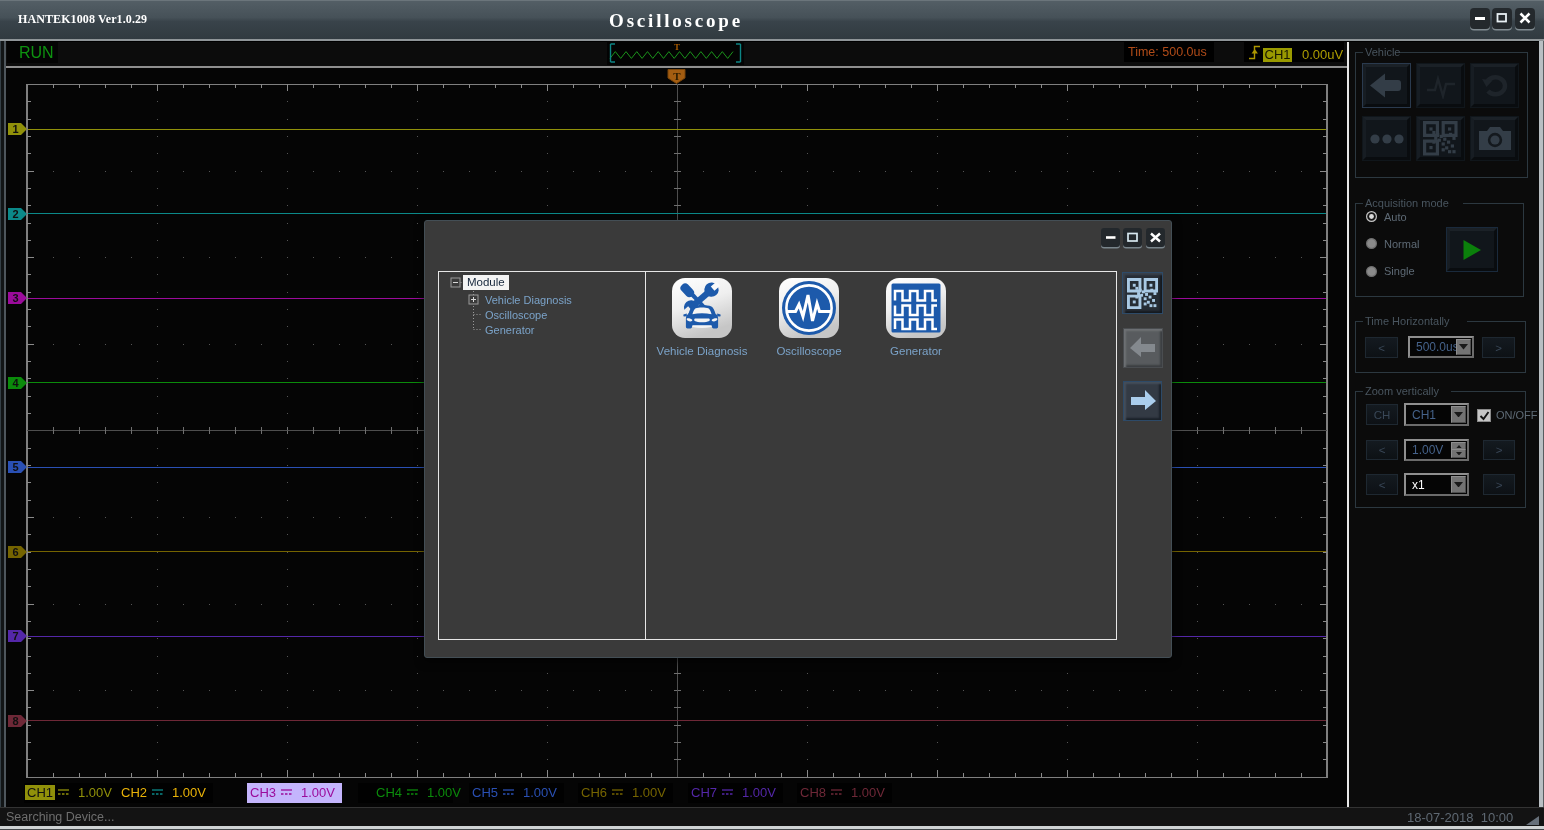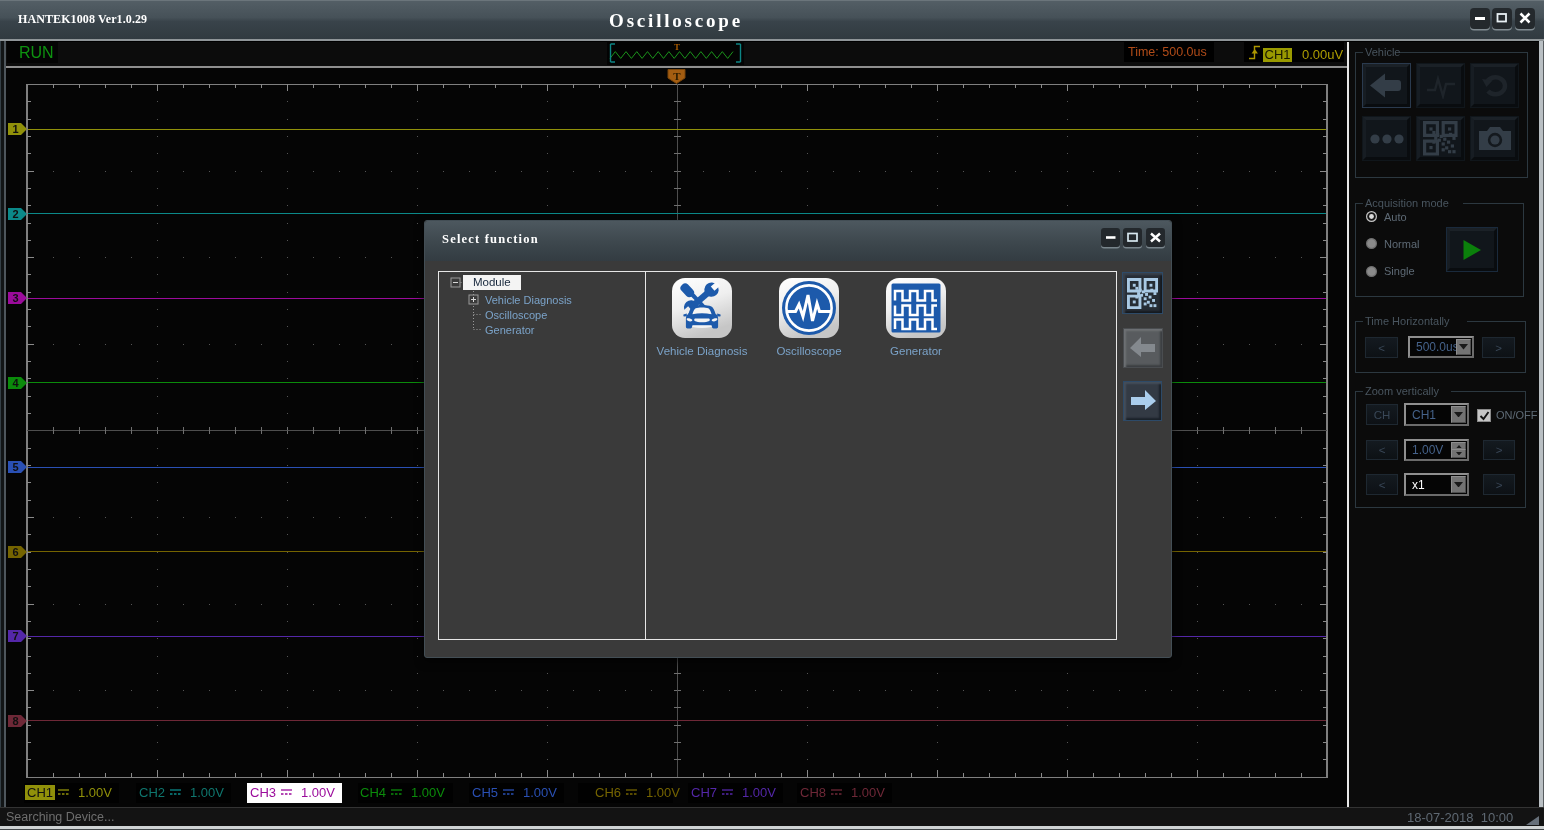--- a/index.html
+++ b/index.html
@@ -89,37 +89,37 @@
     <text x="7.5" y="10" font-size="11" font-weight="bold" fill="#101010" text-anchor="middle" font-family="Liberation Sans">8</text>
   </svg>
 <svg style="position:absolute;left:667px;top:69px" width="20" height="15">
     <path d="M1 0.5h17v8.5l-8.5 5.5L1 9z" fill="#a45d11" stroke="#7a4408" stroke-width="1"></path>
     <text x="10" y="11" font-size="11" font-weight="bold" fill="#2b1c00" text-anchor="middle" font-family="Liberation Serif">T</text>
   </svg>
 <div style="position:absolute;left:24px;top:783px;width:95px;height:20px;background:#010101;color:#91910a;font-size:13px;line-height:20px;white-space:nowrap"><span style="background:#91910a;color:#111;padding:0 2px;margin-left:1px">CH1</span><svg width="17" height="12" style="vertical-align:-1px">
       <path d="M3 4h11" stroke="#91910a" stroke-width="1.3" fill="none"></path>
       <path d="M3 8h2.5M7 8h2.5M11 8h2.5" stroke="#91910a" stroke-width="1.3" fill="none"></path>
     </svg><span style="margin-left:6px">1.00V</span></div>
-<div style="position:absolute;left:136px;top:783px;width:95px;height:20px;background:#010101;color:#0f766e;font-size:13px;line-height:20px;white-space:nowrap"><span style="padding:0 2px;margin-left:1px">CH2</span><svg width="17" height="12" style="vertical-align:-1px">
+<div style="position:absolute;left:118px;top:783px;width:95px;height:20px;background:#010101;color:#eab308;font-size:13px;line-height:20px;white-space:nowrap"><span style="padding:0 2px;margin-left:1px">CH2</span><svg width="17" height="12" style="vertical-align:-1px">
       <path d="M3 4h11" stroke="#0b8989" stroke-width="1.3" fill="none"></path>
       <path d="M3 8h2.5M7 8h2.5M11 8h2.5" stroke="#0b8989" stroke-width="1.3" fill="none"></path>
     </svg><span style="margin-left:6px">1.00V</span></div>
-<div style="position:absolute;left:247px;top:783px;width:95px;height:20px;background:#ffffff;color:#9b0b9b;font-size:13px;line-height:20px;white-space:nowrap"><span style="padding:0 2px;margin-left:1px">CH3</span><svg width="17" height="12" style="vertical-align:-1px">
+<div style="position:absolute;left:247px;top:783px;width:95px;height:20px;background:#c4b5fd;color:#9b0b9b;font-size:13px;line-height:20px;white-space:nowrap"><span style="padding:0 2px;margin-left:1px">CH3</span><svg width="17" height="12" style="vertical-align:-1px">
       <path d="M3 4h11" stroke="#9b0b9b" stroke-width="1.3" fill="none"></path>
       <path d="M3 8h2.5M7 8h2.5M11 8h2.5" stroke="#9b0b9b" stroke-width="1.3" fill="none"></path>
     </svg><span style="margin-left:6px">1.00V</span></div>
-<div style="position:absolute;left:358px;top:783px;width:95px;height:20px;background:#010101;color:#0b8b0b;font-size:13px;line-height:20px;white-space:nowrap"><span style="padding:0 2px;margin-left:0">CH4</span><svg width="17" height="12" style="vertical-align:-1px">
+<div style="position:absolute;left:358px;top:783px;width:95px;height:20px;background:#010101;color:#0b8b0b;font-size:13px;line-height:20px;white-space:nowrap"><span style="padding:0 2px;margin-left:16px">CH4</span><svg width="17" height="12" style="vertical-align:-1px">
       <path d="M3 4h11" stroke="#0b8b0b" stroke-width="1.3" fill="none"></path>
       <path d="M3 8h2.5M7 8h2.5M11 8h2.5" stroke="#0b8b0b" stroke-width="1.3" fill="none"></path>
     </svg><span style="margin-left:6px">1.00V</span></div>
 <div style="position:absolute;left:469px;top:783px;width:95px;height:20px;background:#010101;color:#2a50b4;font-size:13px;line-height:20px;white-space:nowrap"><span style="padding:0 2px;margin-left:1px">CH5</span><svg width="17" height="12" style="vertical-align:-1px">
       <path d="M3 4h11" stroke="#2a50b4" stroke-width="1.3" fill="none"></path>
       <path d="M3 8h2.5M7 8h2.5M11 8h2.5" stroke="#2a50b4" stroke-width="1.3" fill="none"></path>
     </svg><span style="margin-left:6px">1.00V</span></div>
-<div style="position:absolute;left:578px;top:783px;width:95px;height:20px;background:#010101;color:#756400;font-size:13px;line-height:20px;white-space:nowrap"><span style="padding:0 2px;margin-left:15px">CH6</span><svg width="17" height="12" style="vertical-align:-1px">
+<div style="position:absolute;left:578px;top:783px;width:95px;height:20px;background:#010101;color:#756400;font-size:13px;line-height:20px;white-space:nowrap"><span style="padding:0 2px;margin-left:1px">CH6</span><svg width="17" height="12" style="vertical-align:-1px">
       <path d="M3 4h11" stroke="#756400" stroke-width="1.3" fill="none"></path>
       <path d="M3 8h2.5M7 8h2.5M11 8h2.5" stroke="#756400" stroke-width="1.3" fill="none"></path>
     </svg><span style="margin-left:6px">1.00V</span></div>
 <div style="position:absolute;left:688px;top:783px;width:95px;height:20px;background:#010101;color:#5427a8;font-size:13px;line-height:20px;white-space:nowrap"><span style="padding:0 2px;margin-left:1px">CH7</span><svg width="17" height="12" style="vertical-align:-1px">
       <path d="M3 4h11" stroke="#5427a8" stroke-width="1.3" fill="none"></path>
       <path d="M3 8h2.5M7 8h2.5M11 8h2.5" stroke="#5427a8" stroke-width="1.3" fill="none"></path>
     </svg><span style="margin-left:6px">1.00V</span></div>
 <div style="position:absolute;left:797px;top:783px;width:95px;height:20px;background:#010101;color:#6e2837;font-size:13px;line-height:20px;white-space:nowrap"><span style="padding:0 2px;margin-left:1px">CH8</span><svg width="17" height="12" style="vertical-align:-1px">
       <path d="M3 4h11" stroke="#6e2837" stroke-width="1.3" fill="none"></path>
       <path d="M3 8h2.5M7 8h2.5M11 8h2.5" stroke="#6e2837" stroke-width="1.3" fill="none"></path>
@@ -258,44 +258,41 @@
     </div>
   </div>
 <div style="position:absolute;left:1483px;top:474px;width:32px;height:21px;background:linear-gradient(180deg,#141a20,#0d1115);border:1px solid #1e2831;color:#394757;font-size:11.5px;display:flex;align-items:center;justify-content:center;font-family:Liberation Sans">&gt;</div>
 <div style="left:0;top:807px;width:1544px;height:19px;background:#131313;border-top:1px solid #333"></div>
 <div style="left:6px;top:810px;color:#6e6e6e;font-size:12.5px;height:15px;line-height:15px">Searching Device...</div>
 <div style="left:1407px;top:810px;color:#5f6973;font-size:13px;height:15px;line-height:15px">18-07-2018&nbsp;&nbsp;10:00</div>
 <svg style="position:absolute;left:1526px;top:816px" width="13" height="9">
     <path d="M13 0v9H0z" fill="#67707a"></path>
   </svg>
 <div style="position:absolute;left:424px;top:220px;width:748px;height:438px;background:#3a3a3a;border:1px solid #434e55;border-radius:3px;box-shadow:0 3px 10px rgba(0,0,0,0.65)">
-    <div style="position:absolute;left:0;top:0;right:0;height:40px;border-radius:3px 3px 0 0;background:linear-gradient(180deg,#4d585f,#3d474d 55%,#333c42)">
-      <span style="position:absolute;left:17px;top:11px;color:#fff;font-family:'Liberation Serif';font-weight:bold;font-size:12.5px;letter-spacing:1.2px">Select&nbsp;function</span>
-    </div>
     <div style="position:absolute;left:676px;top:7px;width:19px;height:19px;background:#23282c;border-radius:3px;box-shadow:0 1.5px 0 #79858c"><svg width="19" height="19">
         <path d="M5 9.5h9.5" stroke="#fff" stroke-width="2.6"></path>
       </svg></div>
     <div style="position:absolute;left:698px;top:7px;width:19px;height:19px;background:#23282c;border-radius:3px;box-shadow:0 1.5px 0 #79858c"><svg width="19" height="19">
         <rect x="5" y="5.5" width="9" height="7.5" fill="none" stroke="#d8e8f0" stroke-width="1.7"></rect>
       </svg></div>
     <div style="position:absolute;left:721px;top:7px;width:19px;height:19px;background:#23282c;border-radius:3px;box-shadow:0 1.5px 0 #79858c"><svg width="19" height="19">
         <path d="M5 5.5l9 8M14 5.5l-9 8" stroke="#fff" stroke-width="2.4"></path>
       </svg></div>
     <div style="position:absolute;left:13px;top:50px;width:208px;height:369px;border:1px solid #e6e6e6"></div>
     <div style="position:absolute;left:220px;top:50px;width:472px;height:369px;border:1px solid #e6e6e6"></div>
     <svg style="position:absolute;left:0;top:0" width="220" height="170">
       <g stroke="#9a9a9a" stroke-dasharray="1,2" fill="none">
         <path d="M35.5 61.5h4 M48.5 67v41.5 M48.5 93.5h8 M48.5 108.5h8"></path>
       </g>
       <rect x="26" y="57" width="9" height="9" fill="#3a3a3a" stroke="#9a9a9a"></rect>
       <path d="M28 61.5h5" stroke="#d8d8d8"></path>
       <rect x="44" y="74" width="9" height="9" fill="#3a3a3a" stroke="#9a9a9a"></rect>
       <path d="M46 78.5h5 M48.5 76v5" stroke="#d8d8d8"></path>
     </svg>
-    <div style="position:absolute;left:38px;top:53.5px;background:#f4f4f4;color:#16273c;font-size:11.5px;padding:0 10px;height:15px;line-height:15px">Module</div>
+    <div style="position:absolute;left:38px;top:53.5px;background:#f4f4f4;color:#16273c;font-size:11.5px;padding:0 4px;height:15px;line-height:15px">Module</div>
     <div style="position:absolute;left:60px;top:72px;height:14px;line-height:14px;color:#7ba3c9;font-size:11px">Vehicle Diagnosis</div>
     <div style="position:absolute;left:60px;top:87px;height:14px;line-height:14px;color:#7ba3c9;font-size:11px">Oscilloscope</div>
     <div style="position:absolute;left:60px;top:102px;height:14px;line-height:14px;color:#7ba3c9;font-size:11px">Generator</div>
     <div style="position:absolute;left:247px;top:57px;width:60px;height:60px"><svg width="60" height="60" viewBox="0 0 60 60">
         <defs>
           <linearGradient id="sil" x1="0" y1="0" x2="0.35" y2="1">
             <stop offset="0" stop-color="#ffffff"></stop>
             <stop offset="0.5" stop-color="#efefef"></stop>
             <stop offset="1" stop-color="#c6c6c6"></stop>
           </linearGradient>

